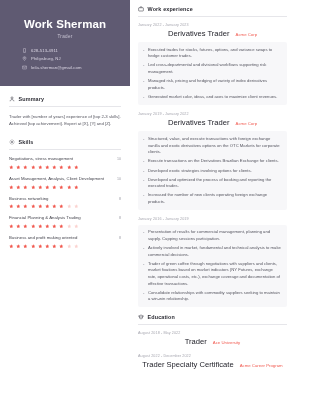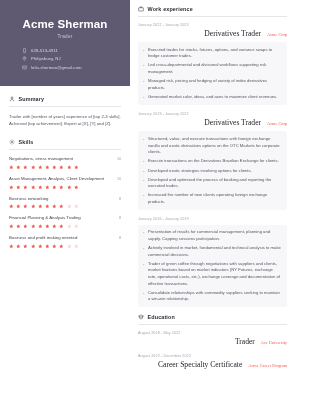--- a/index.html
+++ b/index.html
@@ -55,42 +55,42 @@
 
   
   .main { flex: 1 1 auto; padding: 6px 10px 0 8px; background: #fff; }
   .m-sec-head { display: flex; align-items: center; gap: 3.5px; margin-bottom: 3.5px; }
   .m-sec-head .ico { width: 6px; height: 6px; flex: 0 0 6px; }
   .m-sec-head .ico svg { display: block; width: 6px; height: 6px; }
   .m-sec-title { font-size: 5.4px; font-weight: bold; color: #2d2d35; letter-spacing: .15px; }
 
   .entry { margin-bottom: 7px; }
   .entry-date { font-size: 3.7px; color: #a7a7b0; margin-bottom: 2px; letter-spacing: .1px; }
-  .entry-row { display: flex; align-items: baseline; justify-content: flex-end; gap: 6px; font-family: Liberation Serif, serif; }
+  .entry-row { display: flex; align-items: baseline; justify-content: center; gap: 6px; }
   .entry-title { font-size: 7.6px; color: #23232b; line-height: 10px; }
   .entry-org { font-size: 4.3px; color: #f1594f; white-space: nowrap; }
   .card {
     background: #f7f7f9; border-radius: 2px;
     padding: 4.5px 5px 4.5px 5px; margin-top: 3.5px;
   }
   .bullet { display: flex; gap: 3.5px; margin-bottom: 2.6px; }
   .bullet:last-child { margin-bottom: 0; }
   .bullet .dash { color: #8b8b95; font-size: 4.2px; line-height: 6.6px; flex: 0 0 auto; }
   .bullet .btxt { font-size: 4.2px; line-height: 6.6px; color: #55555f; }
 
   .edu-block { margin-top: 7px; }
 </style>
 </head>
 <body>
 
 <div class="page">
 
   <aside class="sidebar">
     <div class="sb-head">
-      <div class="sb-name">Acme Sherman</div>
+      <div class="sb-name">Work Sherman</div>
       <div class="sb-role">Trader</div>
       <div class="sb-contacts">
 
         <div class="sb-contact">
           <span class="ico">
             <svg viewBox="0 0 24 24" fill="none" stroke="#ded9e6" stroke-width="2.4">
               <rect x="7" y="2" width="10" height="20" rx="2"></rect>
                 <line x1="11" y1="18.5" x2="13" y2="18.5"></line>
             </svg>
           </span>
@@ -545,21 +545,21 @@
           <div class="entry">
             <div class="entry-date">August 2018 - May 2022</div>
             <div class="entry-row">
               <span class="entry-title">Trader</span>
               <span class="entry-org">Ace University</span>
             </div>
           </div>
           <div class="entry">
             <div class="entry-date">August 2022 - December 2022</div>
             <div class="entry-row">
-              <span class="entry-title">Career Specialty Certificate</span>
+              <span class="entry-title">Trader Specialty Certificate</span>
               <span class="entry-org">Acme Career Program</span>
             </div>
           </div>
         </div>
     </div>
 
   </main>
 </div>
 
 </body></html>

